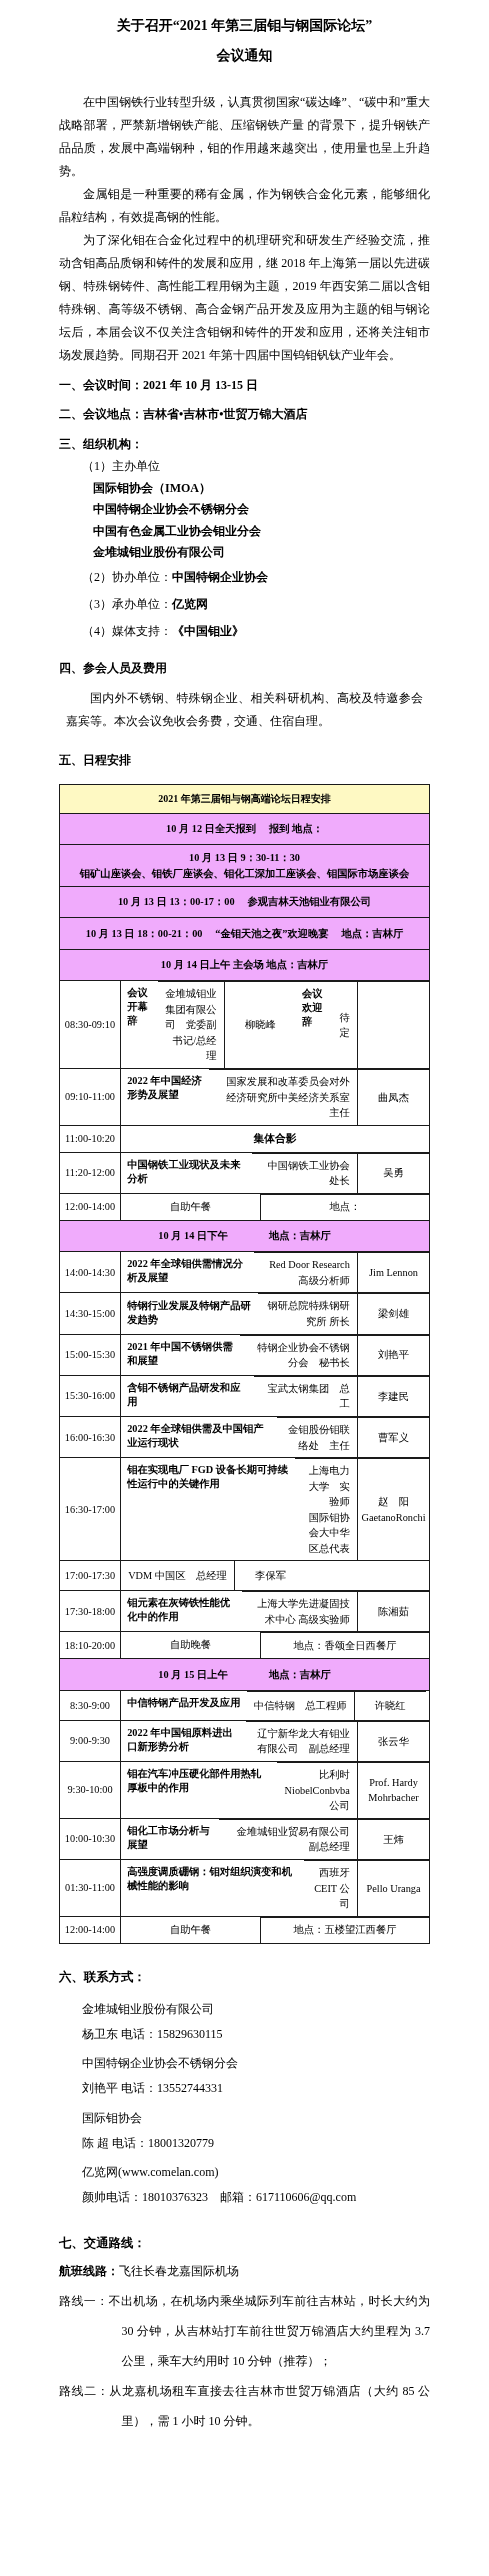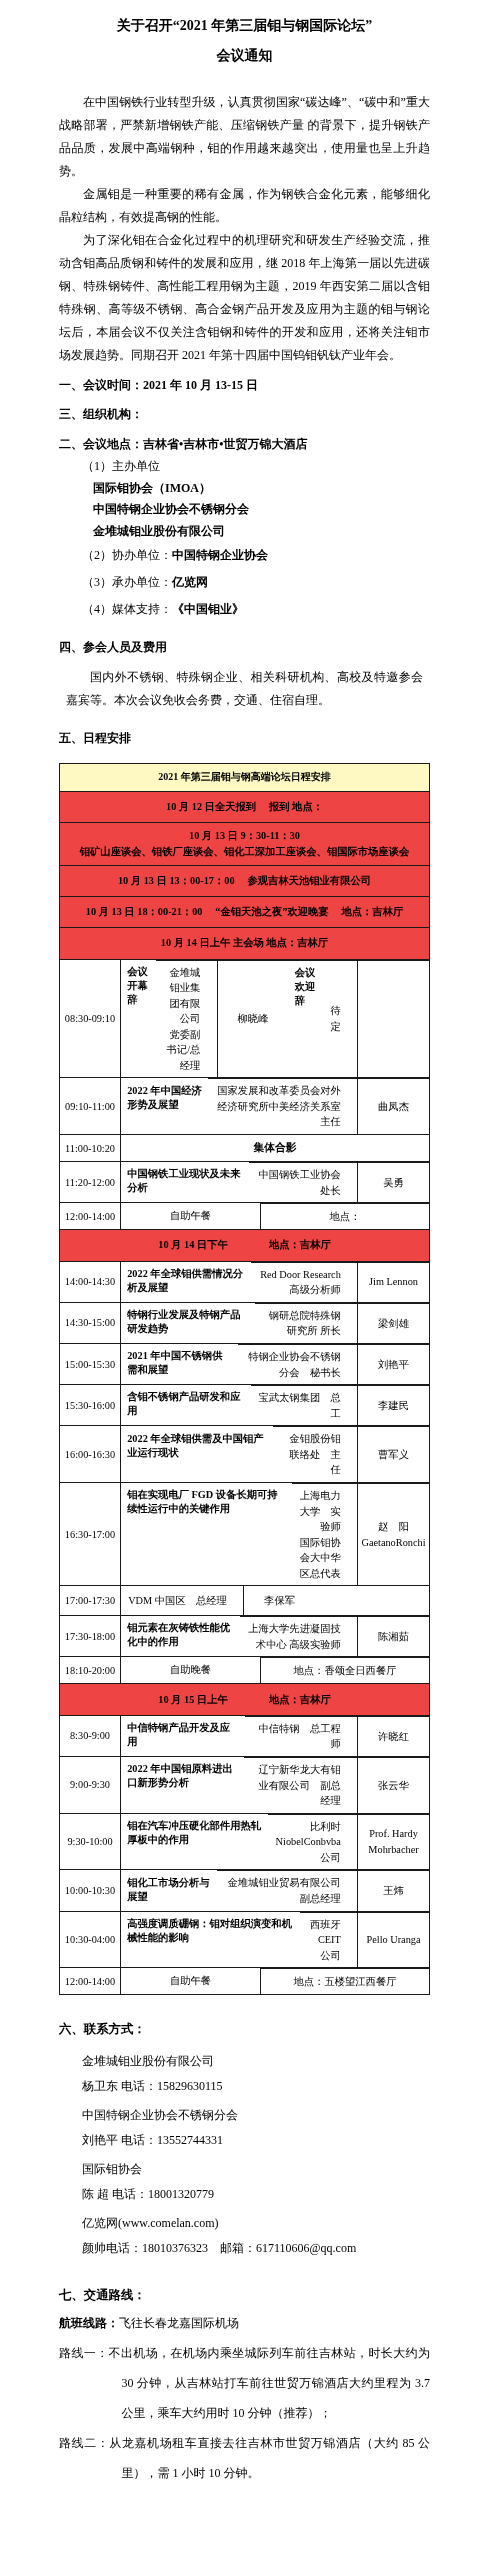--- a/index.html
+++ b/index.html
@@ -14,28 +14,28 @@
   .orgline{font-size:12px;line-height:21.6px;padding-left:34px;}
   .orgitem{font-size:12px;line-height:27px;padding-left:23px;}
   .orgitem .v{font-weight:bold;}
   .sechead{font-size:12px;font-weight:bold;line-height:23px;margin-top:12.4px;}
   .secpara{font-size:12px;line-height:23px;text-indent:2em;text-align:justify;margin:7px;}
   
   .stable{border:1.5px solid #1a1a1a;margin-top:12.4px;}
   .trow{border-top:1.5px solid #1a1a1a;}
   .trow:first-child{border-top:none;}
   .ttl{padding:6.7px 3.1px;text-align:center;font-weight:bold;font-size:10px;background:#fef9c3;}
-  .band{background:#ef4444;text-align:center;font-weight:bold;font-size:10.3px;padding:8.2px 4.1px;}
+  .band{background:#f0abfc;text-align:center;font-weight:bold;font-size:10.3px;padding:8.2px 4.1px;}
   .band2{padding:4.6px 4.1px;line-height:16px;}
   .sess{display:flex;align-items:stretch;}
   .time{flex:0 0 61px;border-right:1px solid #1a1a1a;display:flex;align-items:center;justify-content:center;font-size:10.3px;padding:2.1px;}
   .sbody{flex:1;display:flex;flex-direction:row;}
   .sbody > div + div{border-top:1px solid #1a1a1a;}
   .stitle{padding:5.2px 6.2px;font-weight:bold;font-size:10.3px;text-align:left;}
-  .sspeak{display:flex;min-height:29px;align-items:stretch;gap:9px;}
+  .sspeak{display:flex;min-height:29px;align-items:stretch;}
   .aff{flex:1;display:flex;flex-direction:column;justify-content:center;text-align:right;padding:4.1px 7.2px;font-size:10.3px;line-height:15.5px;}
   .nm{flex:0 0 72px;border-left:1px solid #1a1a1a;display:flex;flex-direction:column;justify-content:center;text-align:center;font-size:10.3px;line-height:15.5px;padding:2.1px;}
   .sfull{flex:1;display:flex;align-items:center;justify-content:center;font-weight:bold;font-size:10.8px;min-height:26px;}
   .mealb{flex-direction:row;}
   .mleft{flex:0 0 140px;border-right:1px solid #1a1a1a;display:flex;align-items:center;justify-content:center;font-size:10.3px;min-height:26px;}
   .mright{flex:1;display:flex;align-items:center;justify-content:center;font-size:10.3px;}
   
   .chead{font-size:12.4px;font-weight:bold;line-height:25px;margin-top:21.6px;}
   .cline{font-size:12px;line-height:25px;padding-left:23px;}
   .tline{font-size:12px;line-height:30px;}
@@ -48,26 +48,27 @@
 <div class="page">
 
   <div class="doc-title">关于召开“2021 年第三届钼与钢国际论坛”</div>
   <div class="doc-subtitle">会议通知</div>
 
   <p class="para">在中国钢铁行业转型升级，认真贯彻国家“碳达峰”、“碳中和”重大战略部署，严禁新增钢铁产能、压缩钢铁产量 的背景下，提升钢铁产品品质，发展中高端钢种，钼的作用越来越突出，使用量也呈上升趋势。</p>
   <p class="para">金属钼是一种重要的稀有金属，作为钢铁合金化元素，能够细化晶粒结构，有效提高钢的性能。</p>
   <p class="para">为了深化钼在合金化过程中的机理研究和研发生产经验交流，推动含钼高品质钢和铸件的发展和应用，继 2018 年上海第一届以先进碳钢、特殊钢铸件、高性能工程用钢为主题，2019 年西安第二届以含钼特殊钢、高等级不锈钢、高合金钢产品开发及应用为主题的钼与钢论坛后，本届会议不仅关注含钼钢和铸件的开发和应用，还将关注钼市场发展趋势。同期召开 2021 年第十四届中国钨钼钒钛产业年会。</p>
 
   <div class="numitem"><span>一、会议时间：</span><span class="v">2021 年 10 月 13-15 日</span></div>
+  <div class="numitem"><span>二、会议地点：</span><span class="v">吉林省•吉林市•世贸万锦大酒店</span></div>
   <div class="numitem"><span>三、组织机构：</span></div>
-  <div class="numitem"><span>二、会议地点：</span><span class="v">吉林省•吉林市•世贸万锦大酒店</span></div>
 
   <div class="orgline" style="padding-left:23px;">（1）主办单位</div>
   <div class="orgline" style="font-weight:bold;">国际钼协会（IMOA）</div>
   <div class="orgline" style="font-weight:bold;">中国特钢企业协会不锈钢分会</div>
+  <div class="orgline" style="font-weight:bold;">中国有色金属工业协会钼业分会</div>
   <div class="orgline" style="font-weight:bold;">金堆城钼业股份有限公司</div>
 
   <div class="orgitem"><span>（2）协办单位：</span><span class="v">中国特钢企业协会</span></div>
   <div class="orgitem"><span>（3）承办单位：</span><span class="v">亿览网</span></div>
   <div class="orgitem"><span>（4）媒体支持：</span><span class="v">《中国钼业》</span></div>
 
   <div class="sechead">四、参会人员及费用</div>
   <p class="secpara">国内外不锈钢、特殊钢企业、相关科研机构、高校及特邀参会嘉宾等。本次会议免收会务费，交通、住宿自理。</p>
   <div class="sechead" style="margin-top:15.5px;">五、日程安排</div>
 
@@ -278,21 +279,21 @@
       <div class="sbody">
         <div class="stitle">钼化工市场分析与展望</div>
         <div class="sspeak">
           <div class="aff">金堆城钼业贸易有限公司　副总经理</div>
           <div class="nm">王炜</div>
         </div>
       </div>
     </div>
 
     <div class="trow sess">
-      <div class="time">10:30-04:00</div>
+      <div class="time">01:30-11:00</div>
       <div class="sbody">
         <div class="stitle">高强度调质硼钢：钼对组织演变和机械性能的影响</div>
         <div class="sspeak">
           <div class="aff">西班牙 CEIT 公司</div>
           <div class="nm">Pello Uranga</div>
         </div>
       </div>
     </div>
 
     <div class="trow sess">

